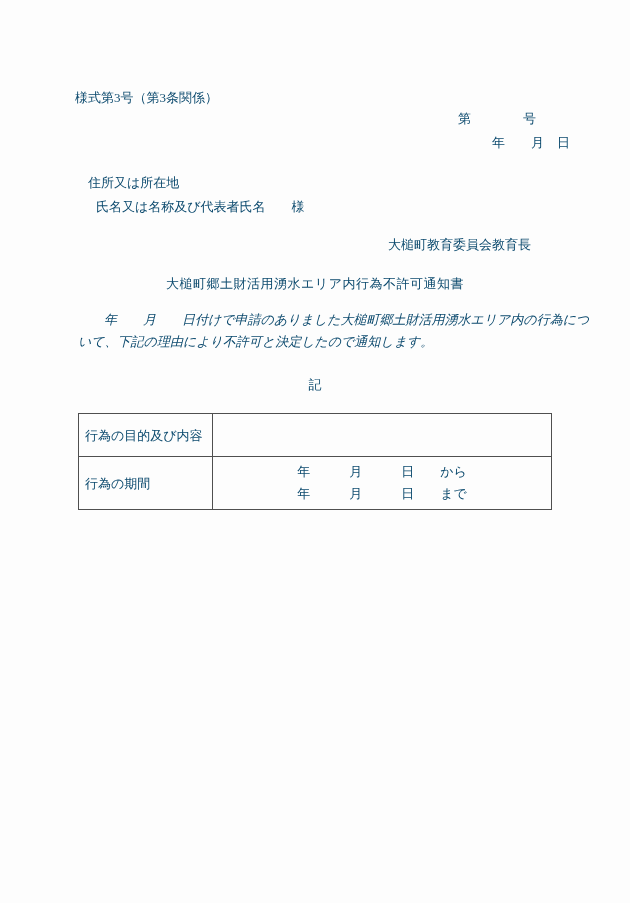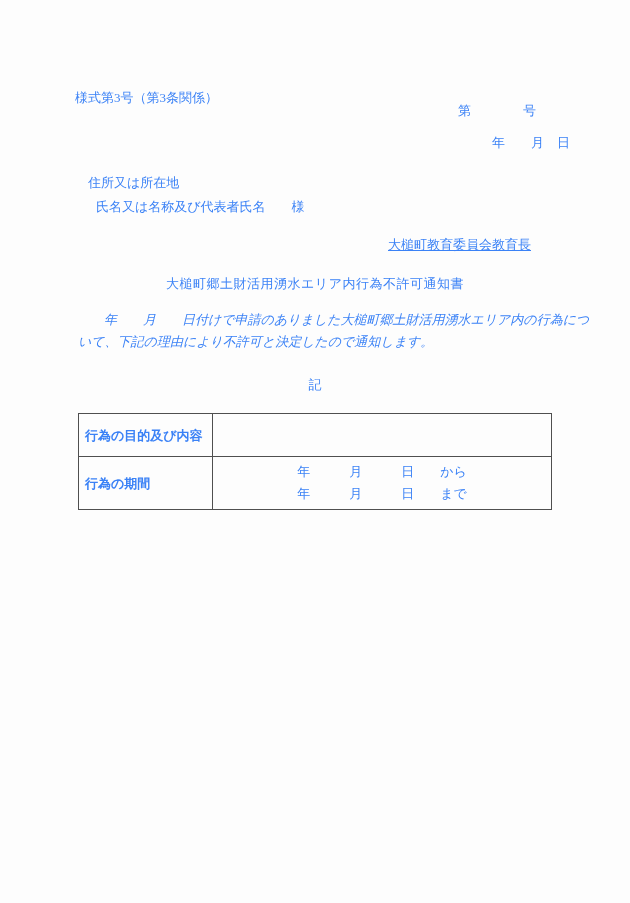--- a/index.html
+++ b/index.html
@@ -2,21 +2,21 @@
 <html><head>
 <meta charset="utf-8">
 <style>
   html, body { margin: 0; padding: 0; background: #ffffff; }
   .page {
     position: relative;
     width: 630px;
     height: 903px;
     background: #fdfdfd;
     font-family: "Liberation Serif", "DejaVu Serif", serif;
-    color: #3b82f6;
+    color: #0c4a6e;
     font-size: 13px;
     line-height: 1;
     overflow: hidden;
   }
   .abs { position: absolute; white-space: pre; }
   .centered { left: 0; width: 630px; text-align: center; white-space: pre; }
   .title { letter-spacing: 0.5px; }
   .body-block { position: absolute; left: 78px; top: 309px; width: 482px; font-style: italic; }
   .body-line { line-height: 22px; white-space: pre; }
   table.form-table {
@@ -31,40 +31,40 @@
     border: 1px solid #4f4f4f;
     font-size: 13px;
     padding: 0;
     vertical-align: middle;
     background: #fdfdfd;
   }
   col.c1 { width: 134px; }
   tr.r1 td { height: 42px; }
   tr.r2 td { height: 52px; }
   tr.r3 td { height: 121px; }
-  .label-cell { padding-left: 6px !important; white-space: pre; font-weight: bold; }
+  .label-cell { padding-left: 6px !important; white-space: pre; }
   .value-cell { text-align: center; }
   .vline { line-height: 22px; white-space: pre; }
 </style>
 </head>
 <body>
 
 <div class="page">
 
   <div class="abs" style="left:75px; top:91px;">様式第3号（第3条関係）</div>
 
-  <div class="abs" style="left:458px; top:104px;">第　　　　号</div>
+  <div class="abs" style="left:458px; top:112px;">第　　　　号</div>
 
   <div class="abs" style="left:492px; top:136px;">年　　月　日</div>
 
   <div class="abs" style="left:88px; top:176px;">住所又は所在地</div>
 
   <div class="abs" style="left:96px; top:200px;">氏名又は名称及び代表者氏名　　様</div>
 
-  <div class="abs" style="left:388px; top:238px;text-decoration:underline;">大槌町教育委員会教育長</div>
+  <div class="abs" style="left:388px; top:238px;">大槌町教育委員会教育長</div>
 
   <div class="abs centered title" style="top:277px;">大槌町郷土財活用湧水エリア内行為不許可通知書</div>
 
   <div class="body-block">
     <div class="body-line">　　年　　月　　日付けで申請のありました大槌町郷土財活用湧水エリア内の行為につ</div>
     <div class="body-line">いて、下記の理由により不許可と決定したので通知します。</div>
   </div>
 
   <div class="abs centered" style="top:378px;">記</div>
 

